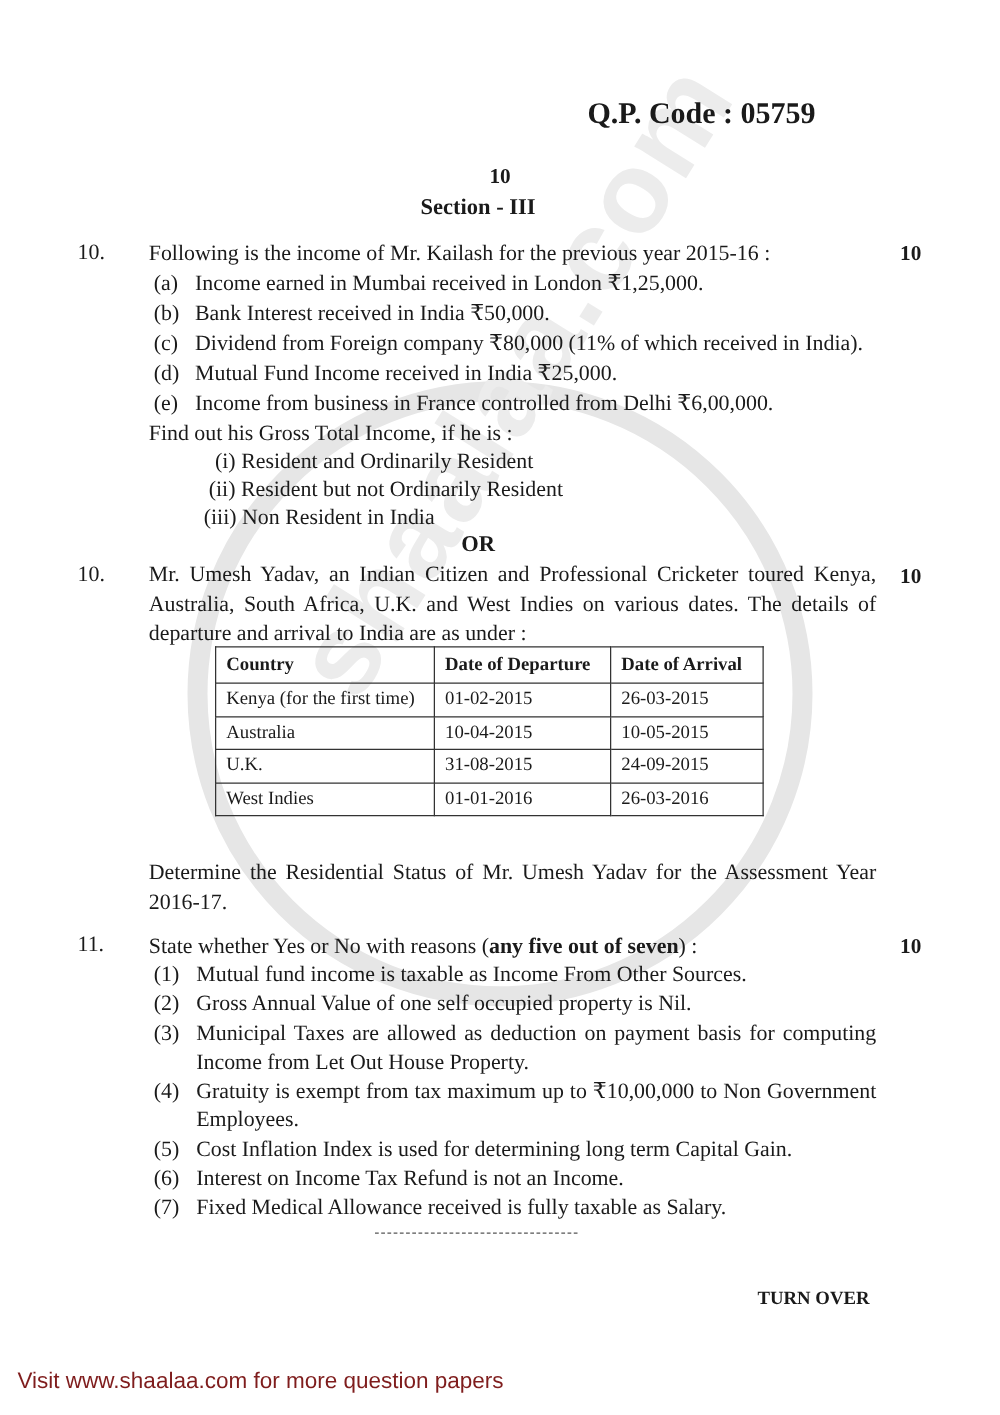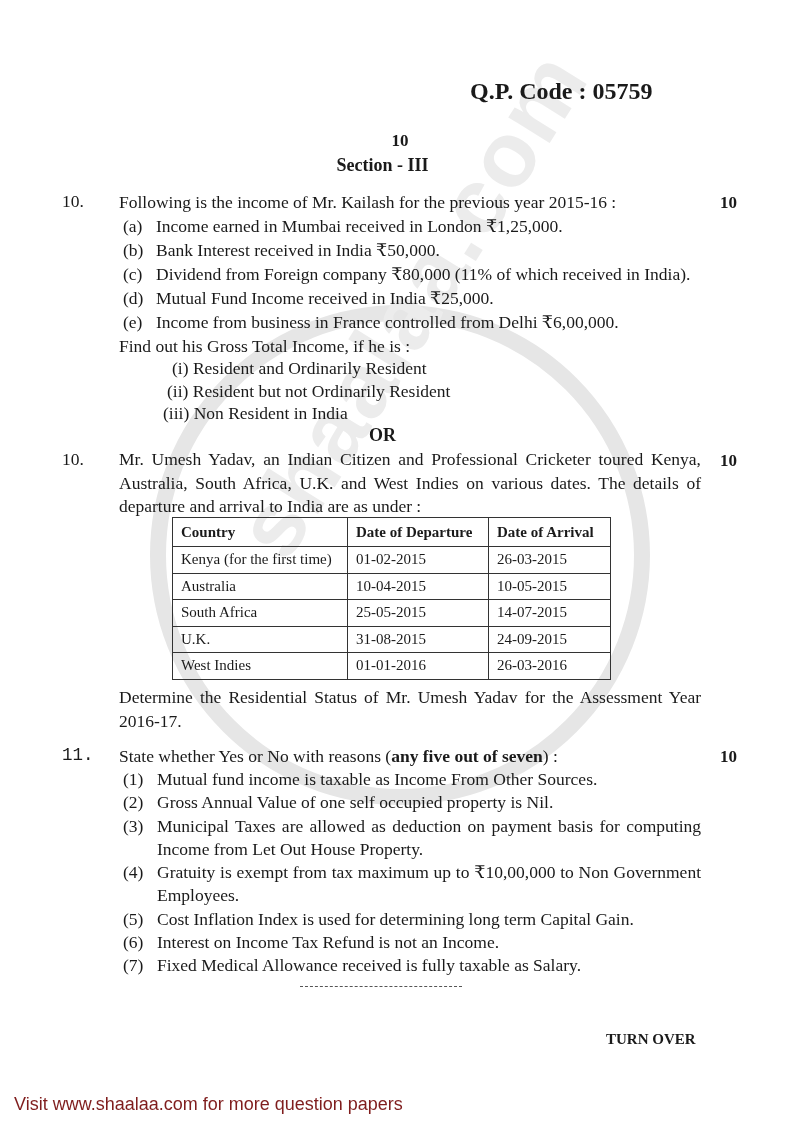--- a/index.html
+++ b/index.html
@@ -94,40 +94,35 @@
       <td>Kenya (for the first time)</td>
       <td class="c">01-02-2015</td>
       <td class="c">26-03-2015</td>
     </tr>
     <tr>
       <td>Australia</td>
       <td class="c">10-04-2015</td>
       <td class="c">10-05-2015</td>
     </tr>
     <tr>
-      <td>South Africa</td>
-      <td class="c">25-05-2015</td>
-      <td class="c">14-07-2015</td>
-    </tr>
-    <tr>
       <td>U.K.</td>
       <td class="c">31-08-2015</td>
       <td class="c">24-09-2015</td>
     </tr>
     <tr>
       <td>West Indies</td>
       <td class="c">01-01-2016</td>
       <td class="c">26-03-2016</td>
     </tr>
   </tbody>
 </table>
 
 <div class="para" style="top:686px;">Determine the Residential Status of Mr. Umesh Yadav for the Assessment Year 2016-17.</div>
 
-<div class="qnum" style="top:745px;font-family:Liberation Mono, monospace;">11.</div>
+<div class="qnum" style="top:745px;">11.</div>
 <div class="line" style="left:119px; top:745px;"><span>State whether Yes or No with reasons (</span><b>any five out of seven</b><span>) :</span></div>
 <div class="marks" style="top:747px;">10</div>
 
 <div class="q11list" style="top:768px;">
   <div class="row">
       <span class="lbl">(1)</span>
       <span class="txt">Mutual fund income is taxable as Income From Other Sources.</span>
     </div>
   <div class="row">
       <span class="lbl">(2)</span>

